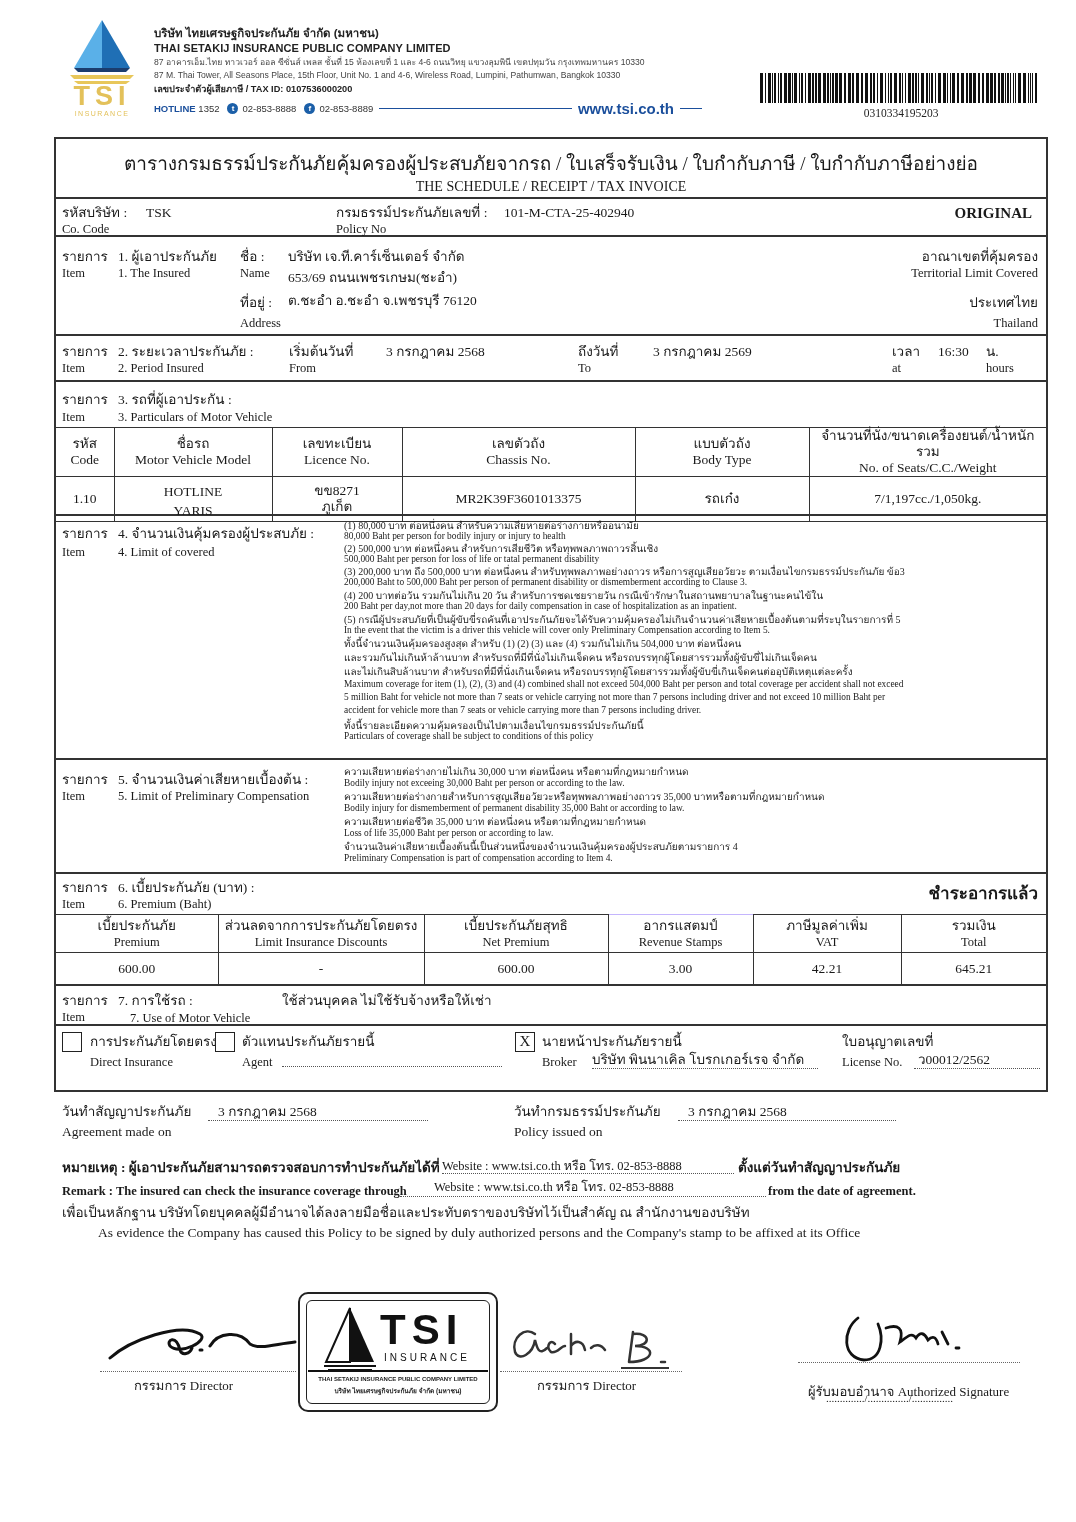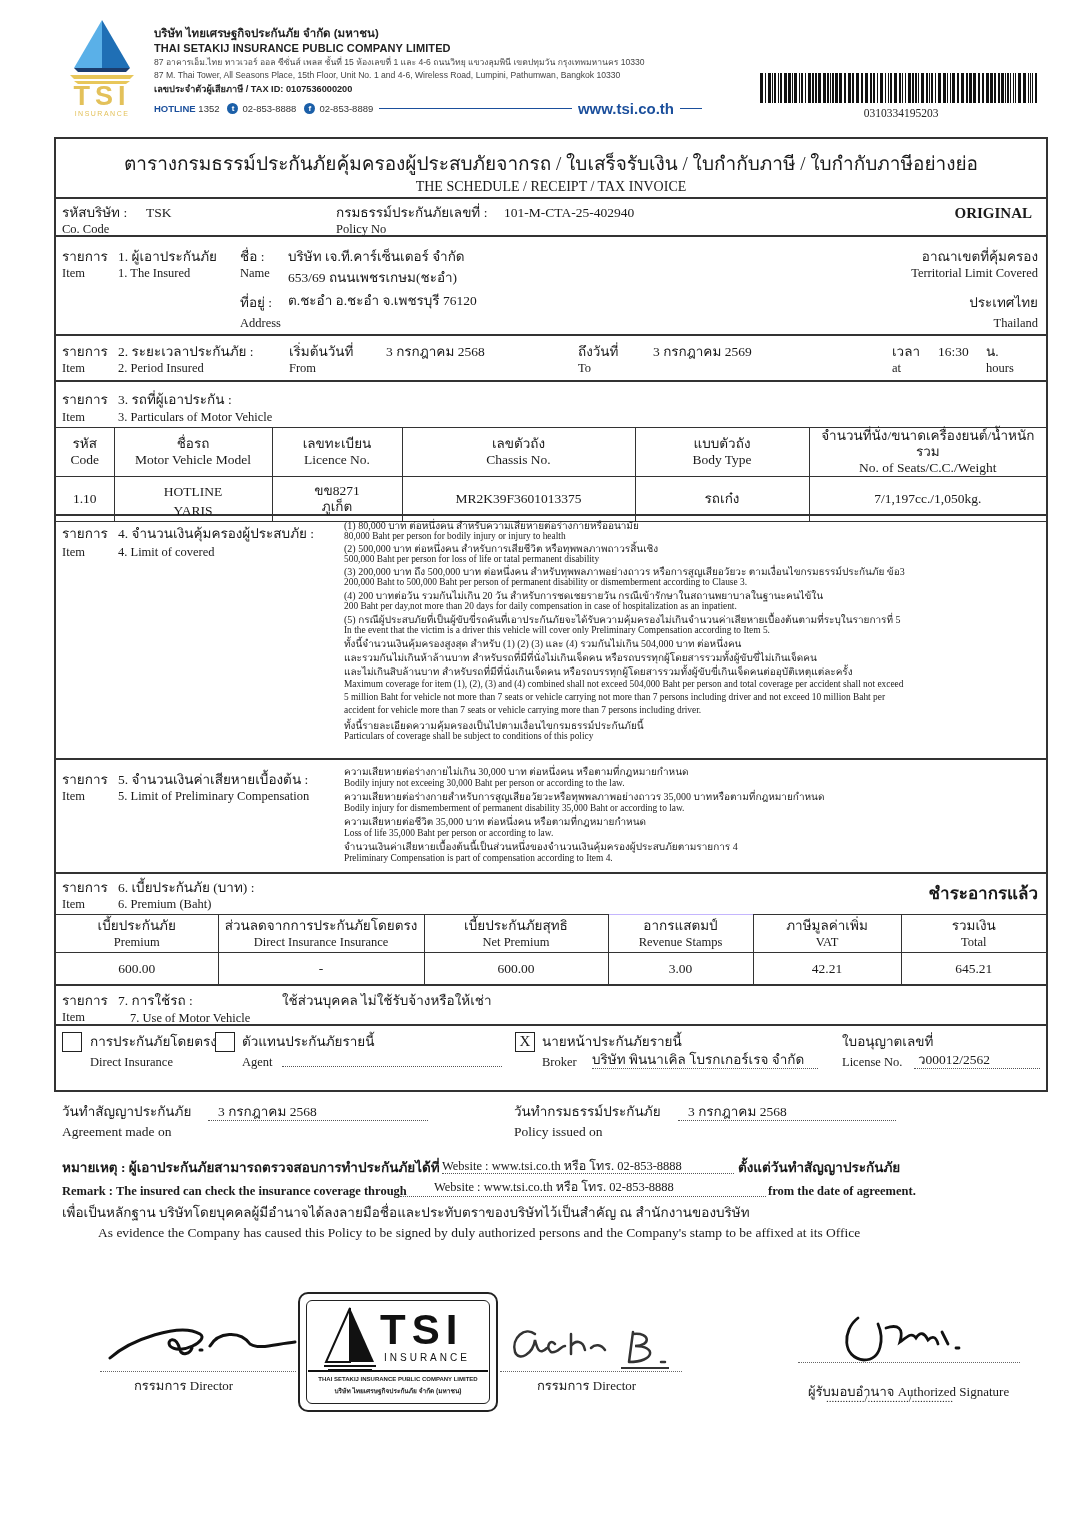--- a/index.html
+++ b/index.html
@@ -327,21 +327,21 @@
 
     <table class="grid" style="top:40px;">
       <tbody>
           <tr style="height:38px;">
         <td style="width:162px;border-top:1px solid #333;">
               <div>เบี้ยประกันภัย</div>
               <div style="font-size:12.5px;">Premium</div>
             </td>
         <td style="width:206px;border-top:1px solid #333;">
               <div>ส่วนลดจากการประกันภัยโดยตรง</div>
-              <div style="font-size:12.5px;">Direct Insurance Insurance</div>
+              <div style="font-size:12.5px;">Limit Insurance Discounts</div>
             </td>
         <td style="width:184px;border-top:1px solid #333;">
               <div>เบี้ยประกันภัยสุทธิ</div>
               <div style="font-size:12.5px;">Net Premium</div>
             </td>
         <td style="width:145px;border-top:1px solid #c4b5fd;">
               <div>อากรแสตมป์</div>
               <div style="font-size:12.5px;">Revenue Stamps</div>
             </td>
         <td style="width:148px;border-top:1px solid #333;">

